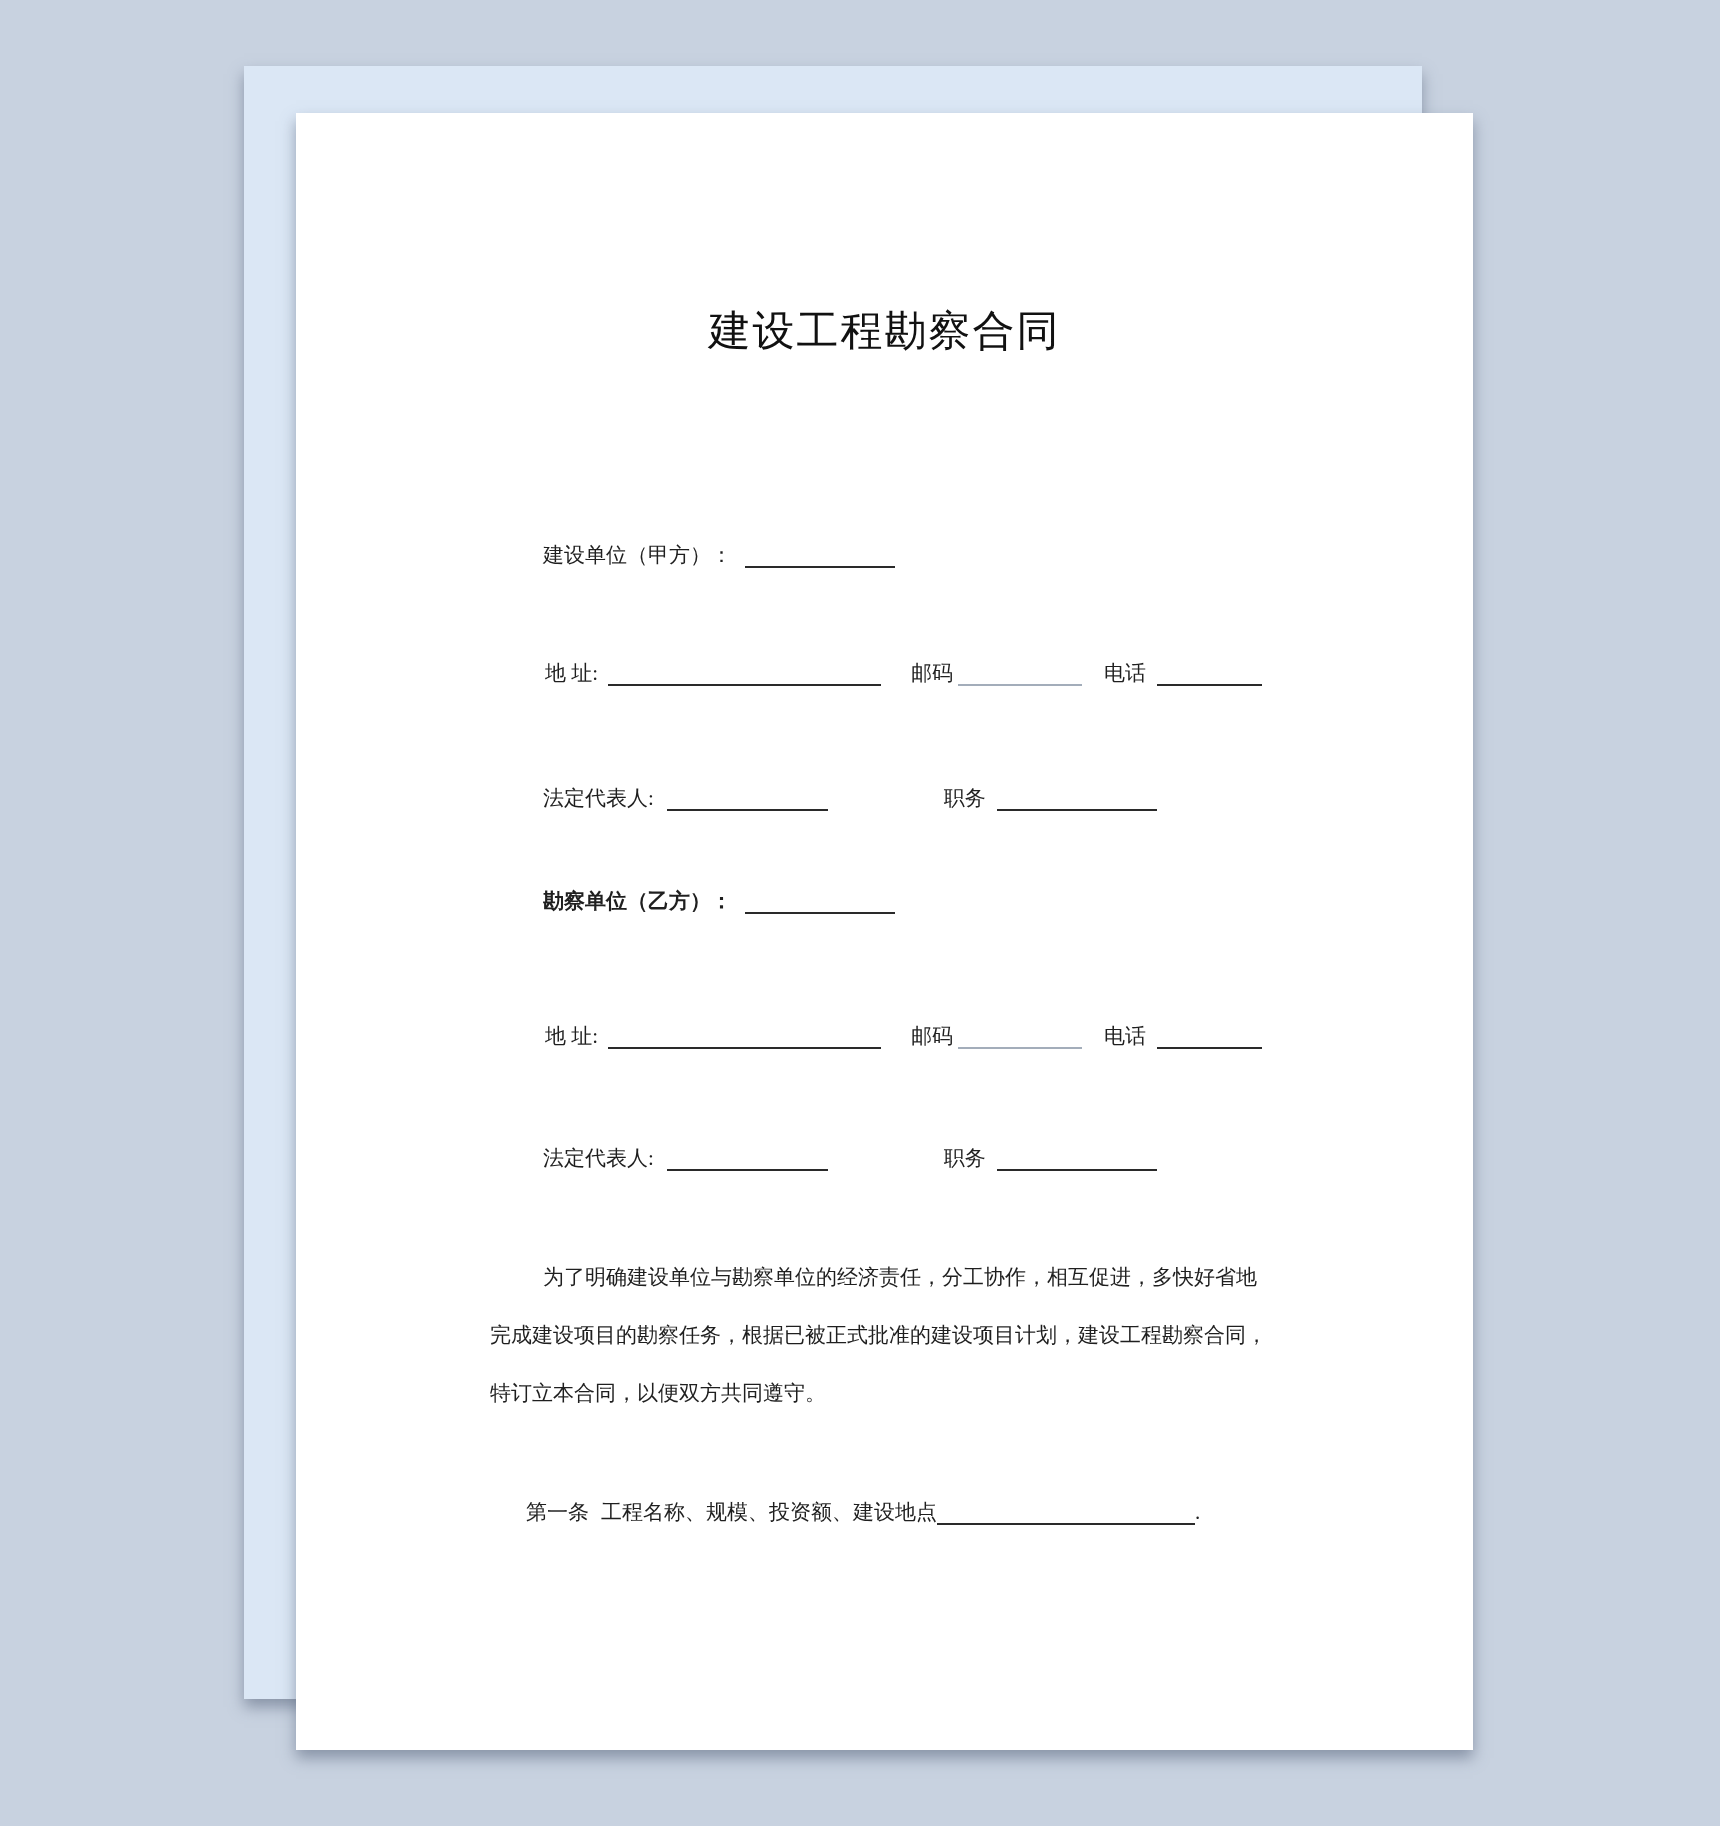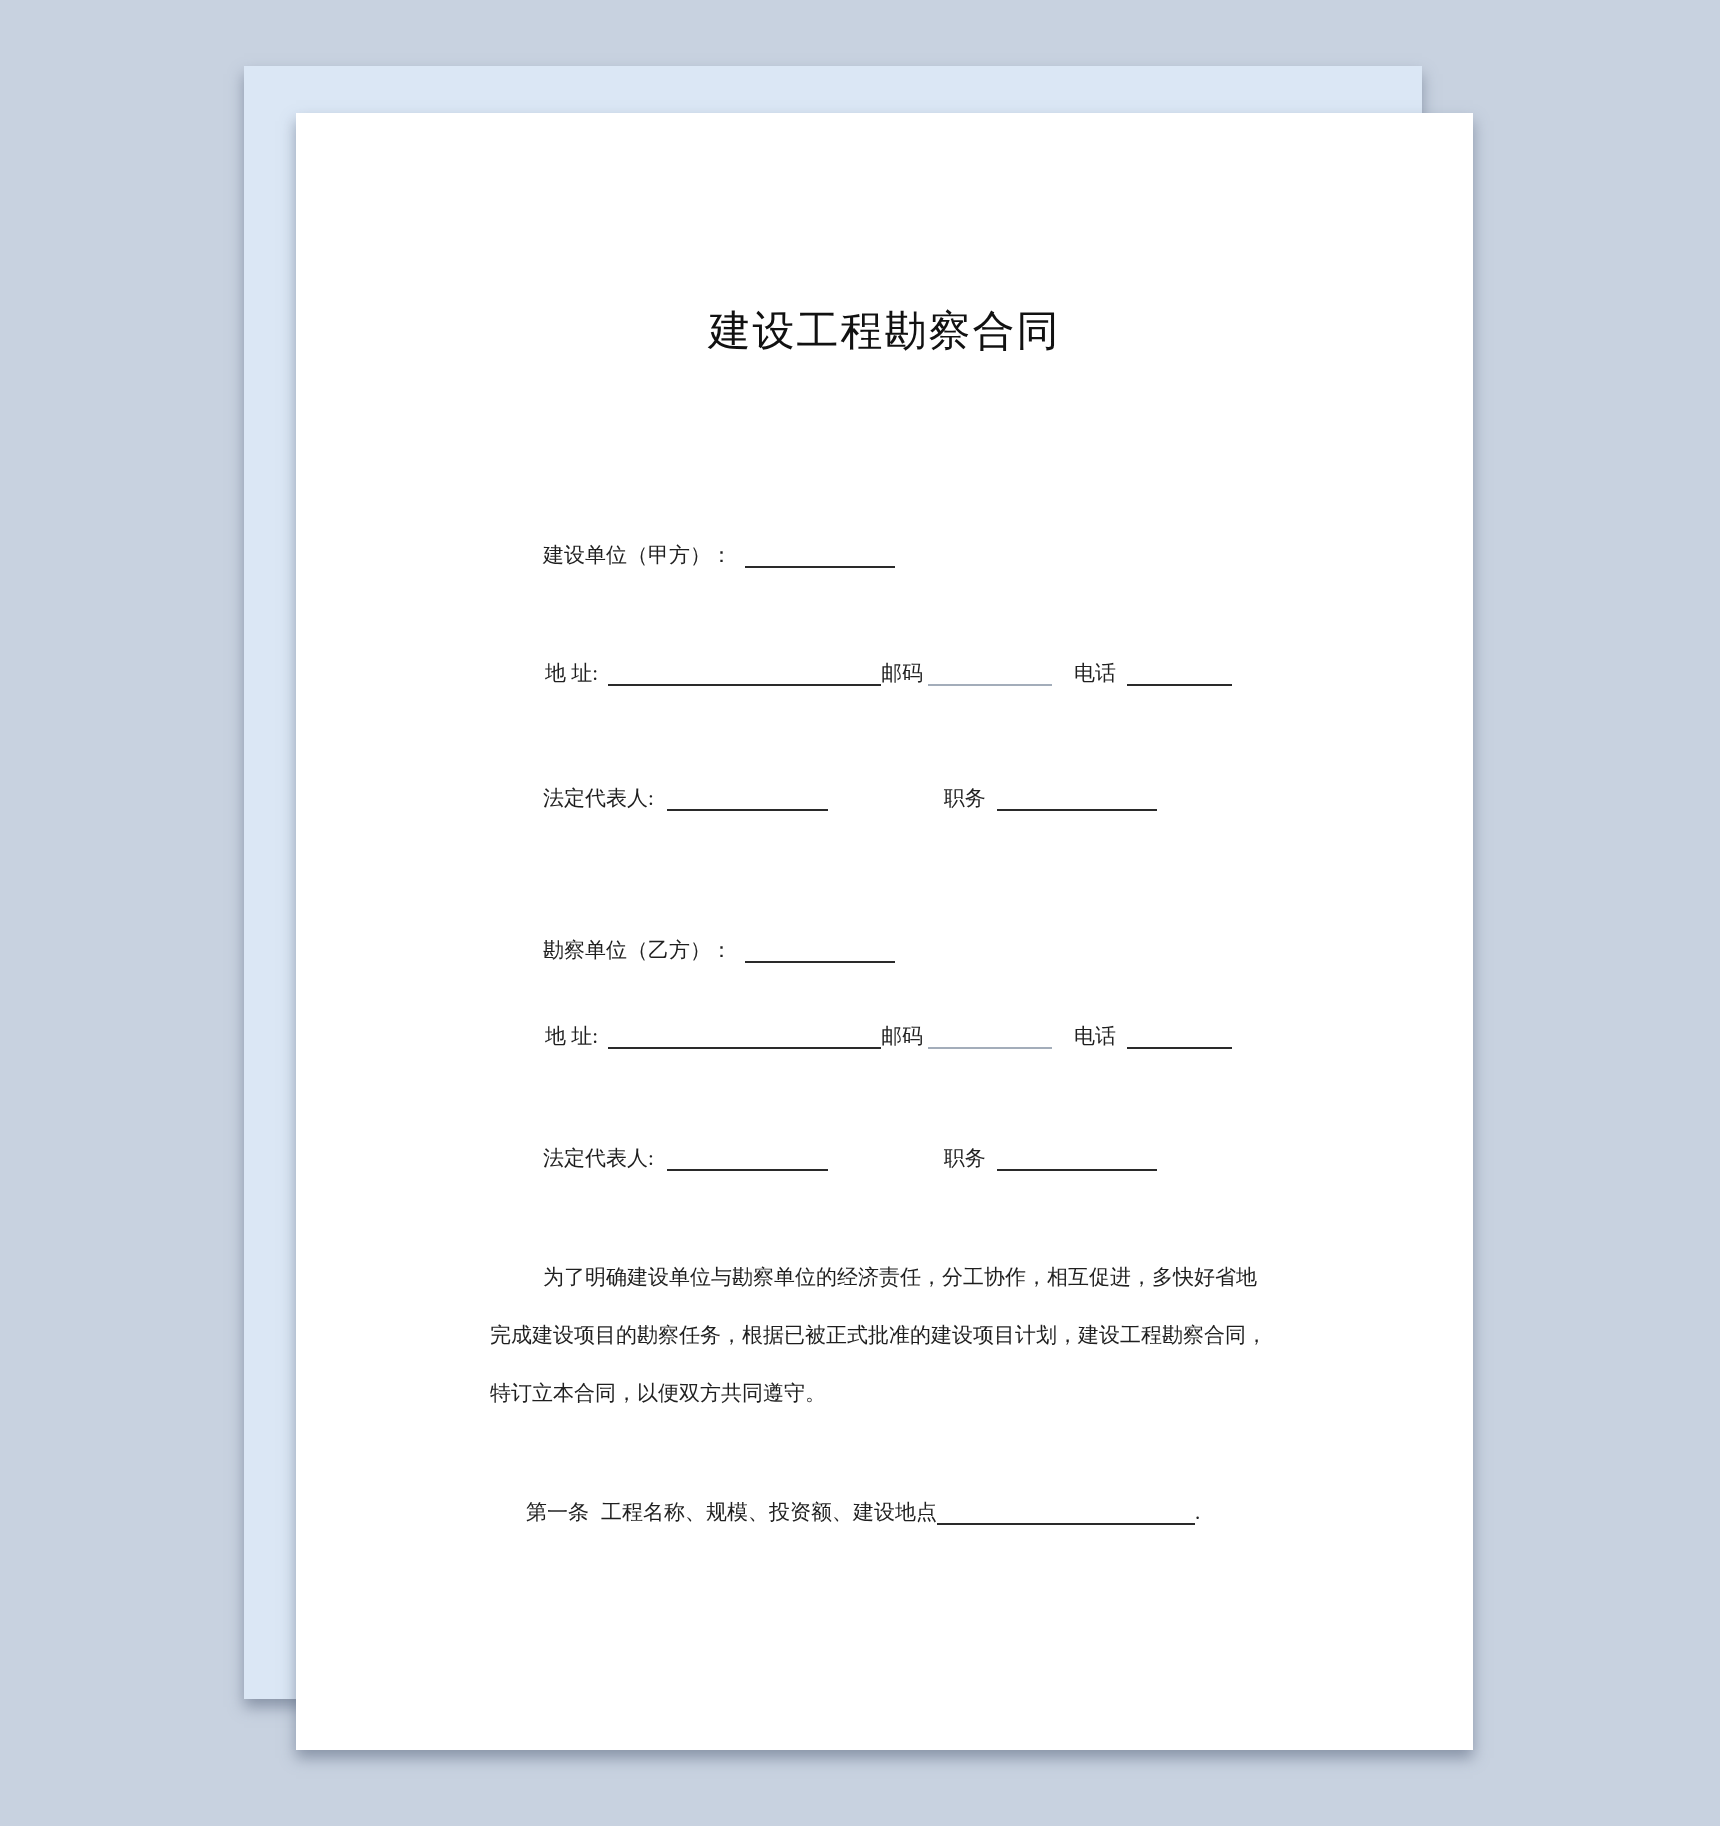--- a/index.html
+++ b/index.html
@@ -48,28 +48,28 @@
   }
   .u-gray {
     display: inline-block;
     height: 22px;
     border-bottom: 2px solid #a3adba;
     vertical-align: bottom;
   }
 
   
   .row-unit-a { left: 247px; top: 430px; }
-  .row-unit-b { left: 247px; top: 825px; }
+  .row-unit-b { left: 247px; top: 776px; font-weight: bold; }
   .u-unit { width: 150px; margin-left: 13px; }
 
   
   .row-addr-a { left: 249px; top: 548px; }
   .row-addr-b { left: 249px; top: 911px; }
   .u-addr   { width: 273px; margin-left: 10px; }
-  .lbl-post { }
+  .lbl-post { margin-left: 30px; }
   .u-post   { width: 124px; margin-left: 5px; }
   .lbl-tel  { margin-left: 22px; }
   .u-tel    { width: 105px; margin-left: 11px; }
 
   
   .row-rep-a { left: 247px; top: 673px; }
   .row-rep-b { left: 247px; top: 1033px; }
   .u-rep  { width: 161px; margin-left: 13px; }
   .lbl-pos { margin-left: 116px; }
   .u-pos  { width: 160px; margin-left: 11px; }

